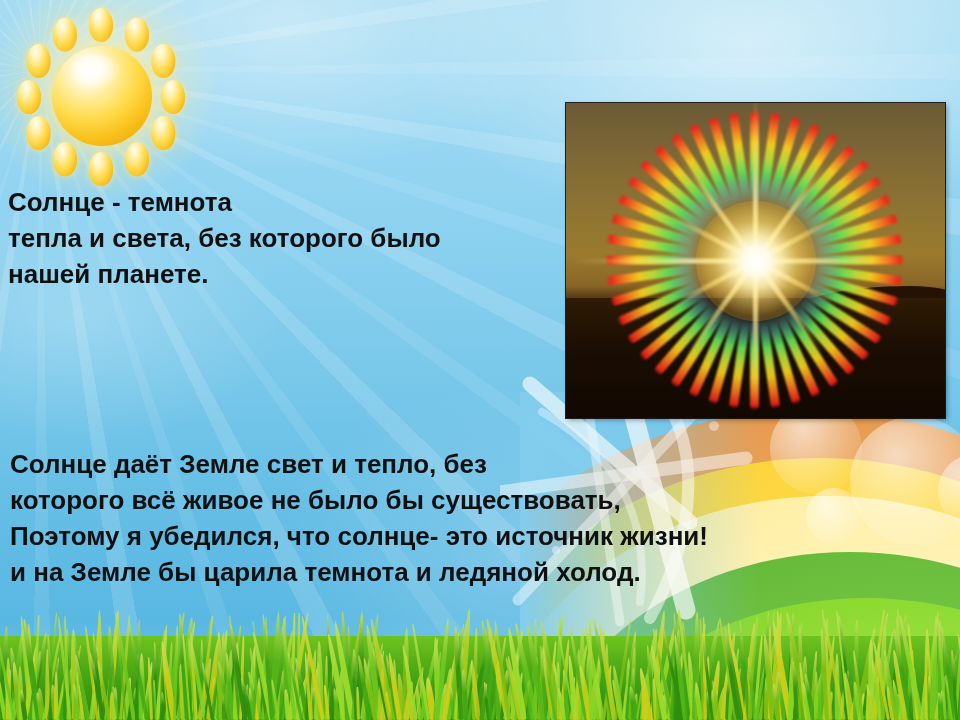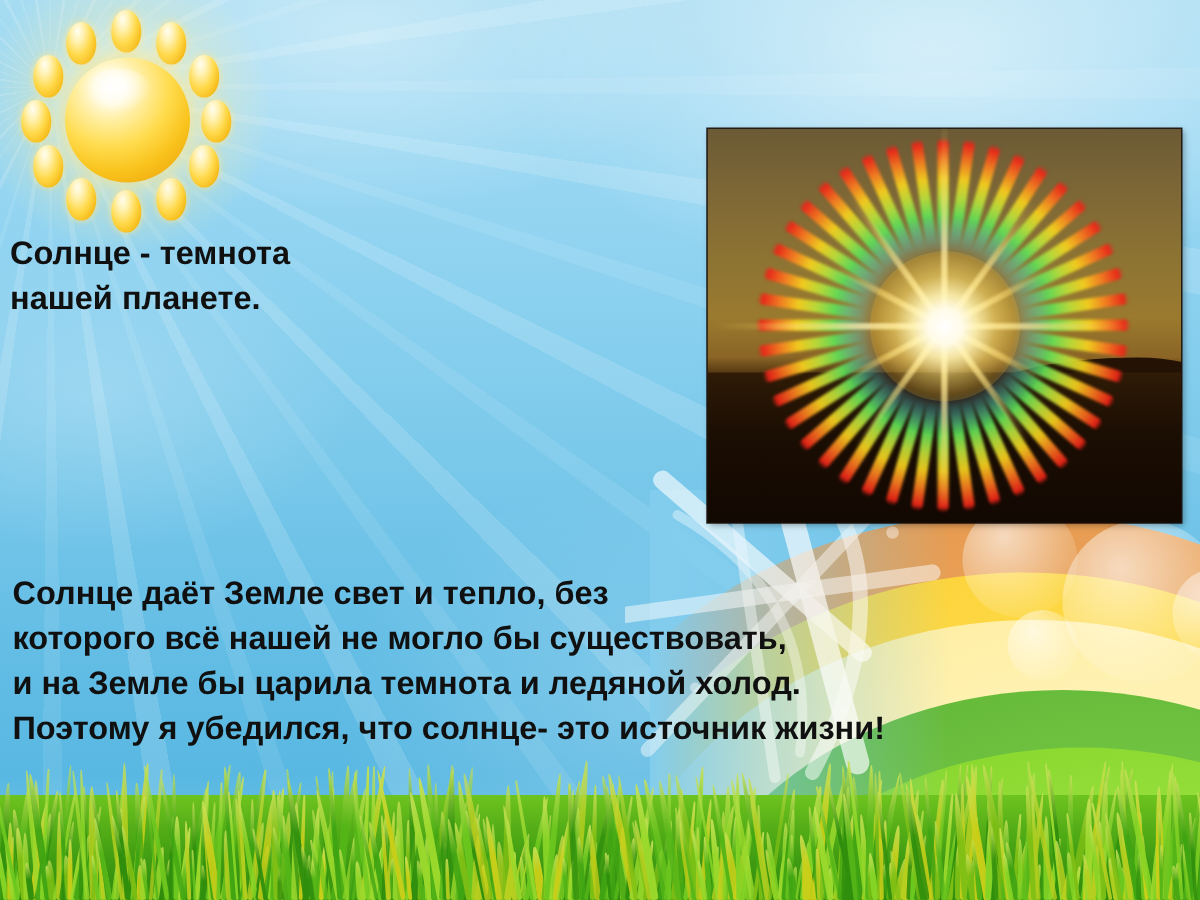--- a/index.html
+++ b/index.html
@@ -355,21 +355,21 @@
   }
   #text-block-1 {
     left: 0px; top: 184px;
     width: 556px;
     font-size: 26px;
     line-height: 36px;
     text-align: left;
     padding-left: 8px;
   }
   #text-block-2 {
-    left: 0px; top: 456px;
+    left: 0px; top: 446px;
     width: 948px;
     font-size: 26px;
     line-height: 36px;
     text-align: left;
     padding-left: 10px;
   }
   .line { display: block; }
 </style>
 </head>
 <body>
@@ -971,23 +971,24 @@
         <div class="flare-arm" style="height: 95px; transform: rotate(62deg);"></div>
         <div class="flare-arm" style="height: 100px; transform: rotate(118deg);"></div>
         <div class="flare-arm" style="height: 95px; transform: rotate(242deg);"></div>
         <div class="flare-arm" style="height: 92px; transform: rotate(298deg);"></div>
       </div>
     <div class="flare-core"></div>
   </div>
 
   <div class="txt-block" id="text-block-1">
     <span class="line">        Солнце - темнота</span>
+    <span class="line">тепла и света, без которого было</span>
     <span class="line">нашей планете.</span>
   </div>
 
   <div class="txt-block" id="text-block-2">
     <span class="line">         Солнце даёт Земле свет и тепло, без</span>
-    <span class="line">  которого всё нашей не могло бы существовать,</span>
+    <span class="line">  которого всё живое не было бы существовать,</span>
+    <span class="line">   Поэтому я убедился, что солнце- это источник жизни!</span>
     <span class="line">   и на Земле бы царила темнота и ледяной холод.</span>
-    <span class="line">   Поэтому я убедился, что солнце- это источник жизни!</span>
   </div>
 
 </div>
 
 </body></html>

